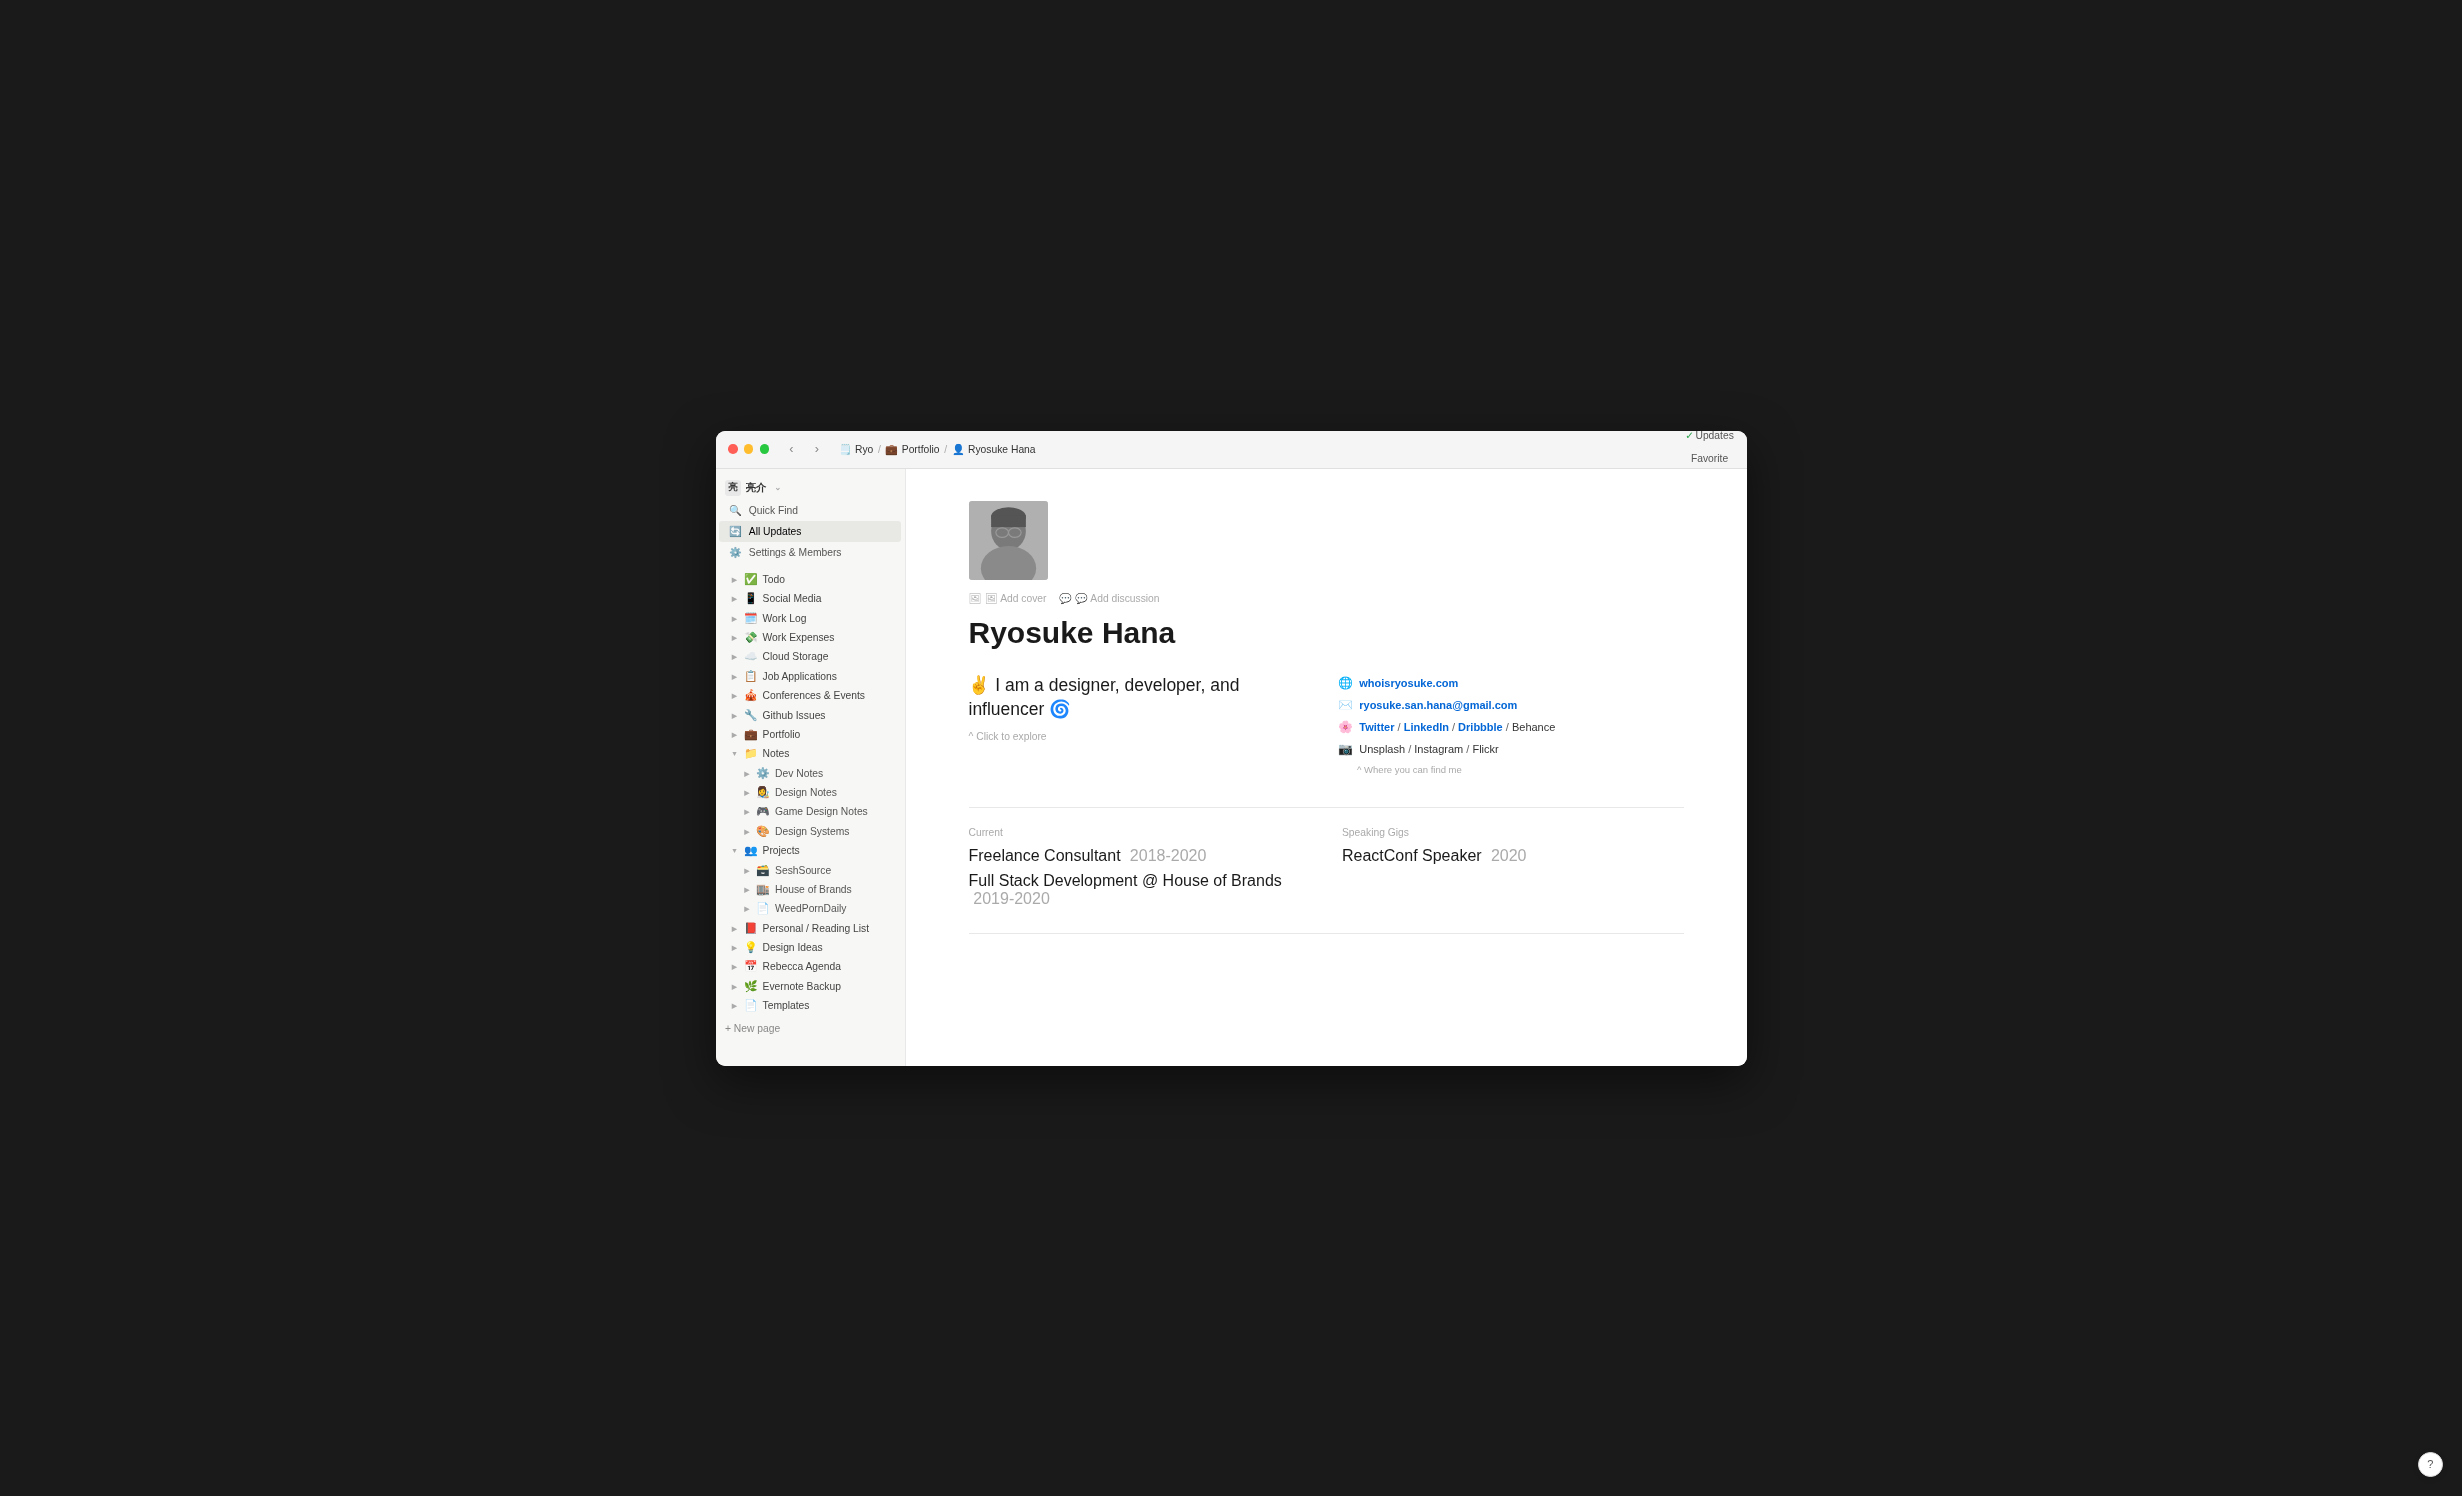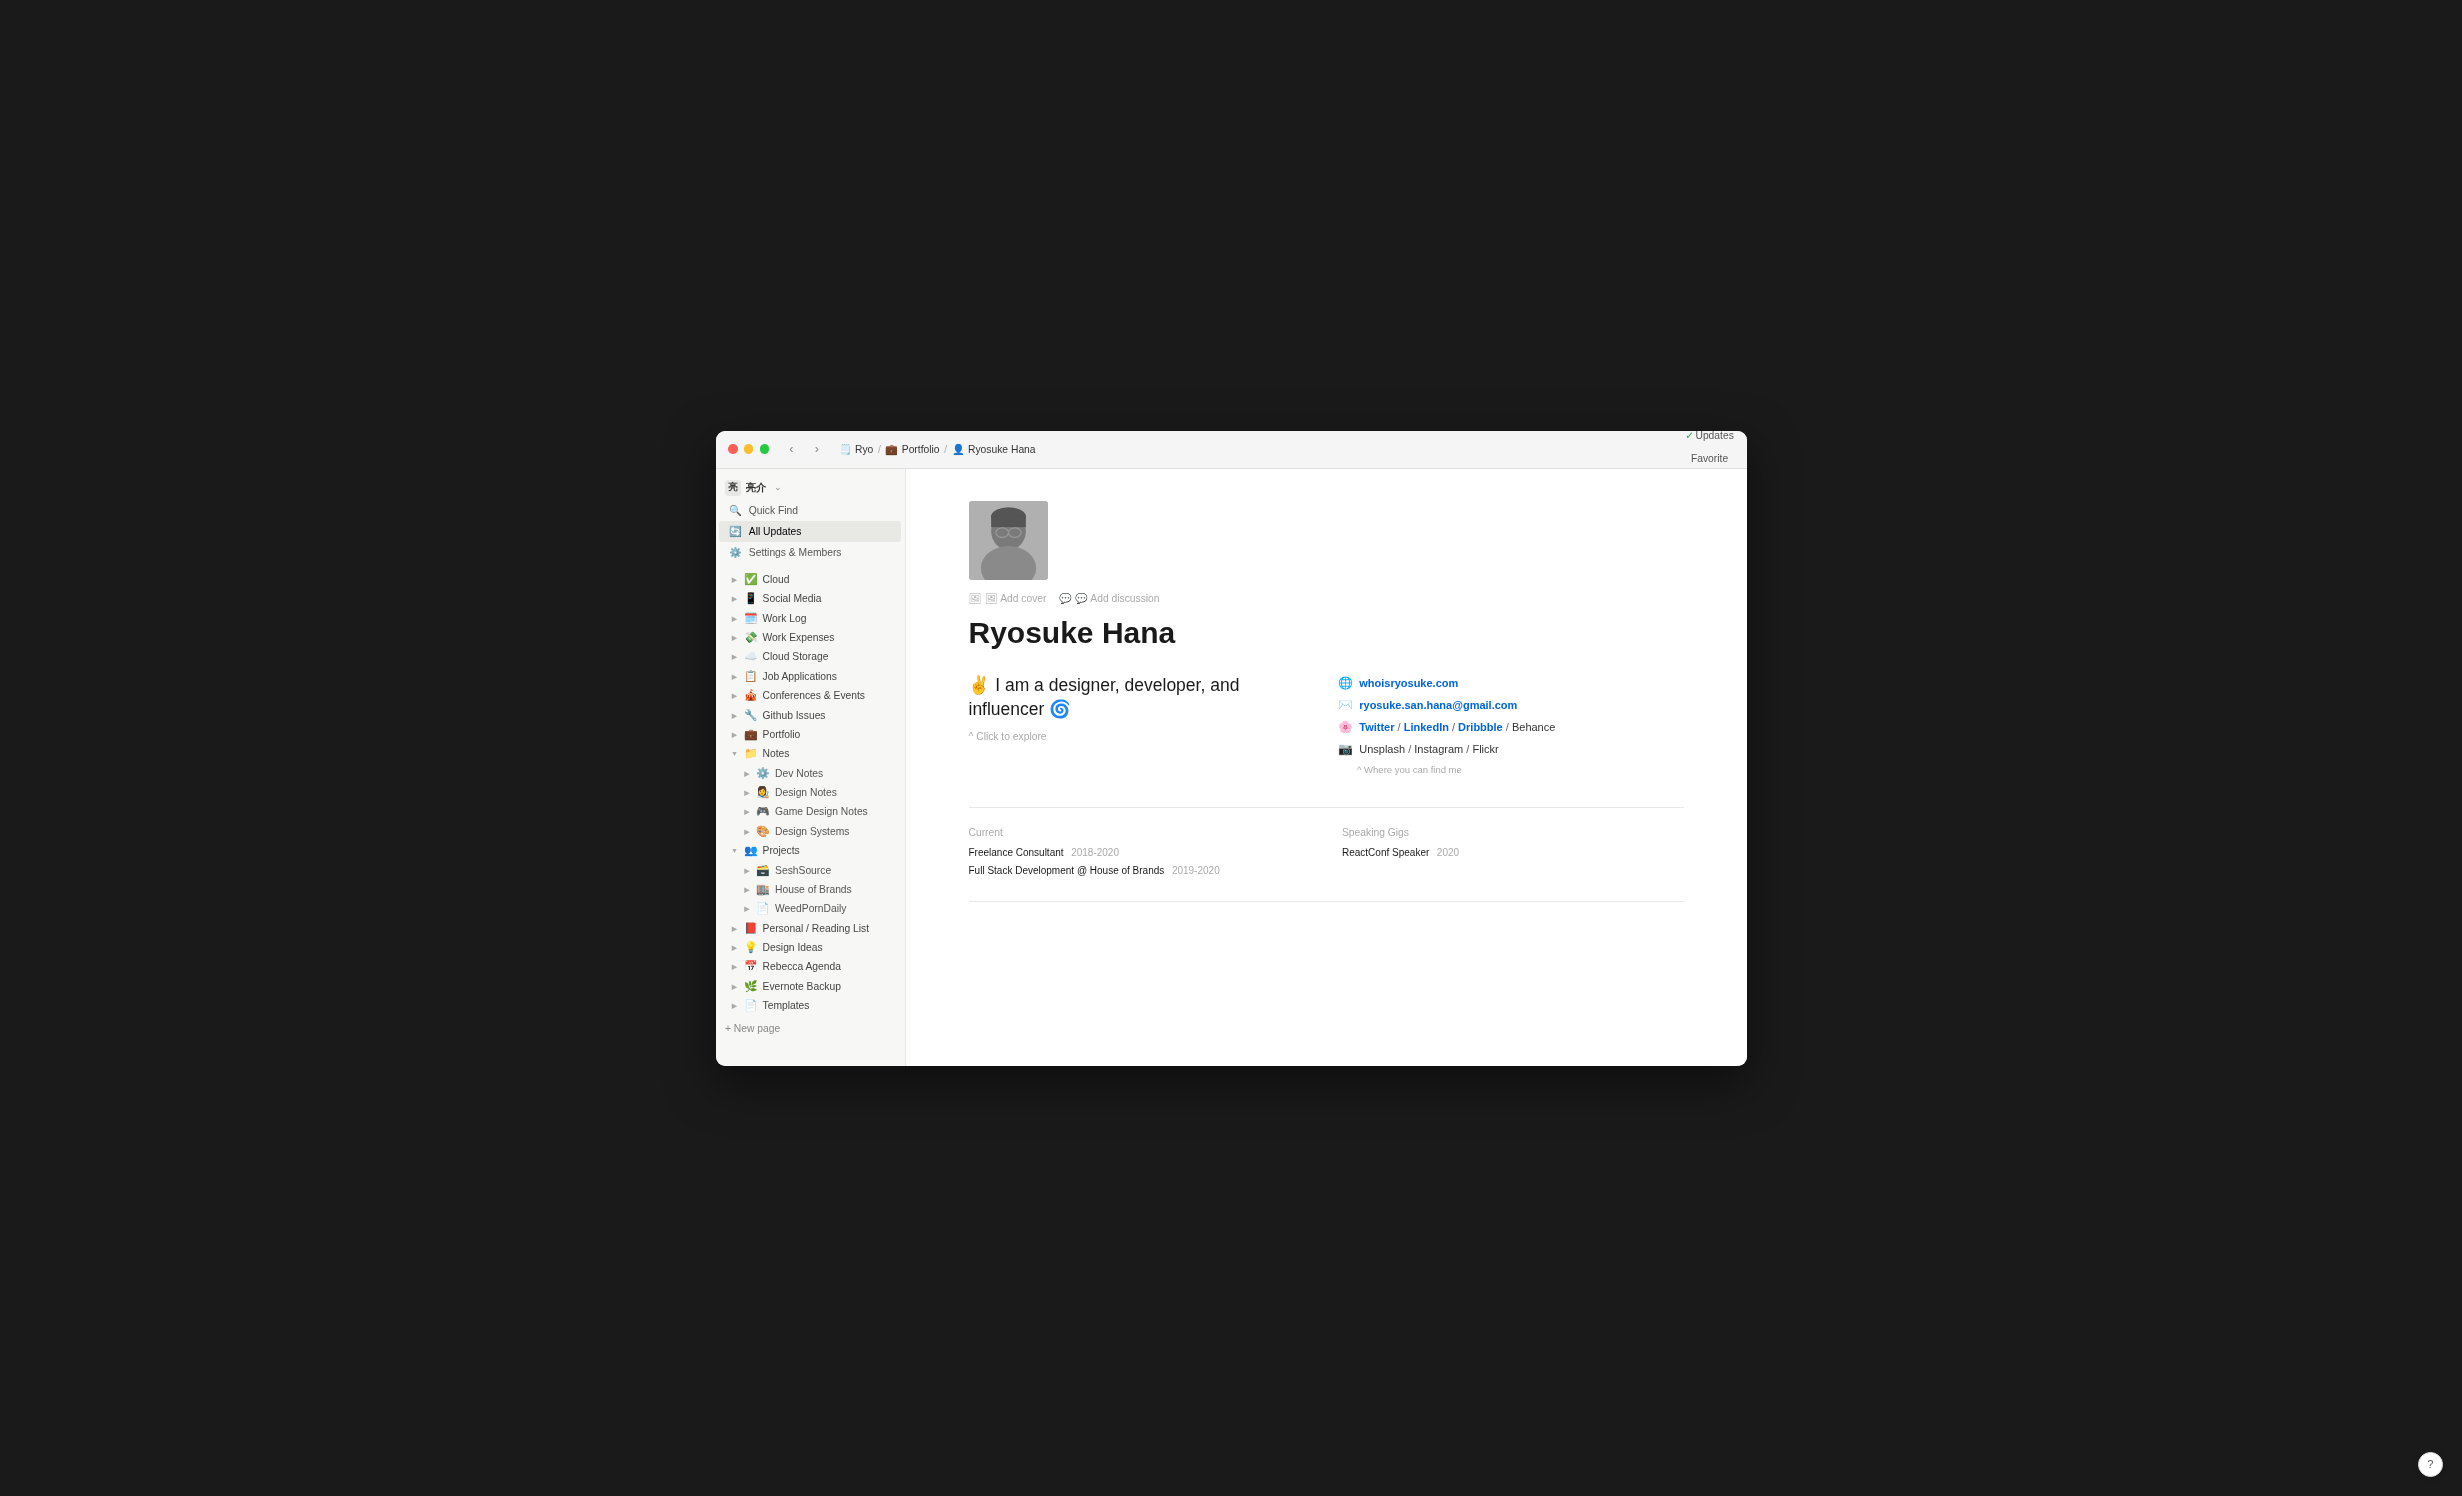--- a/index.html
+++ b/index.html
@@ -296,21 +296,21 @@
     .career-section {}
     .career-section-title {
       font-size: 10.3px;
       color: #aaa;
       font-weight: 500;
       margin-bottom: 9.5px;
       text-transform: none;
     }
     .career-item {
       margin-bottom: 6.3px;
-      font-size: 10px;
+      font-size: 16px;
       color: #1a1a1a;
     }
     .career-item-title { font-weight: 500; }
     .career-item-year { color: #aaa; margin-left: 4.8px; font-weight: 400; }
     .help-btn {
       position: fixed;
       bottom: 19px;
       right: 19px;
       width: 25.4px;
       height: 25.4px;
@@ -394,21 +394,21 @@
         <span class="sidebar-icon">⚙️</span>
         <span>Settings &amp; Members</span>
       </div>
 
       <div style="height:6.3px"></div>
 
       <div id="sidebar-items-container">
           <div class="sidebar-item">
       <div class="sidebar-chevron">▶</div>
       <span class="sidebar-item-icon">✅</span>
-      <span class="sidebar-item-label">Cloud</span>
+      <span class="sidebar-item-label">Todo</span>
     </div>
           <div class="sidebar-item">
       <div class="sidebar-chevron">▶</div>
       <span class="sidebar-item-icon">📱</span>
       <span class="sidebar-item-label">Social Media</span>
     </div>
           <div class="sidebar-item">
       <div class="sidebar-chevron">▶</div>
       <span class="sidebar-item-icon">🗓️</span>
       <span class="sidebar-item-label">Work Log</span>

